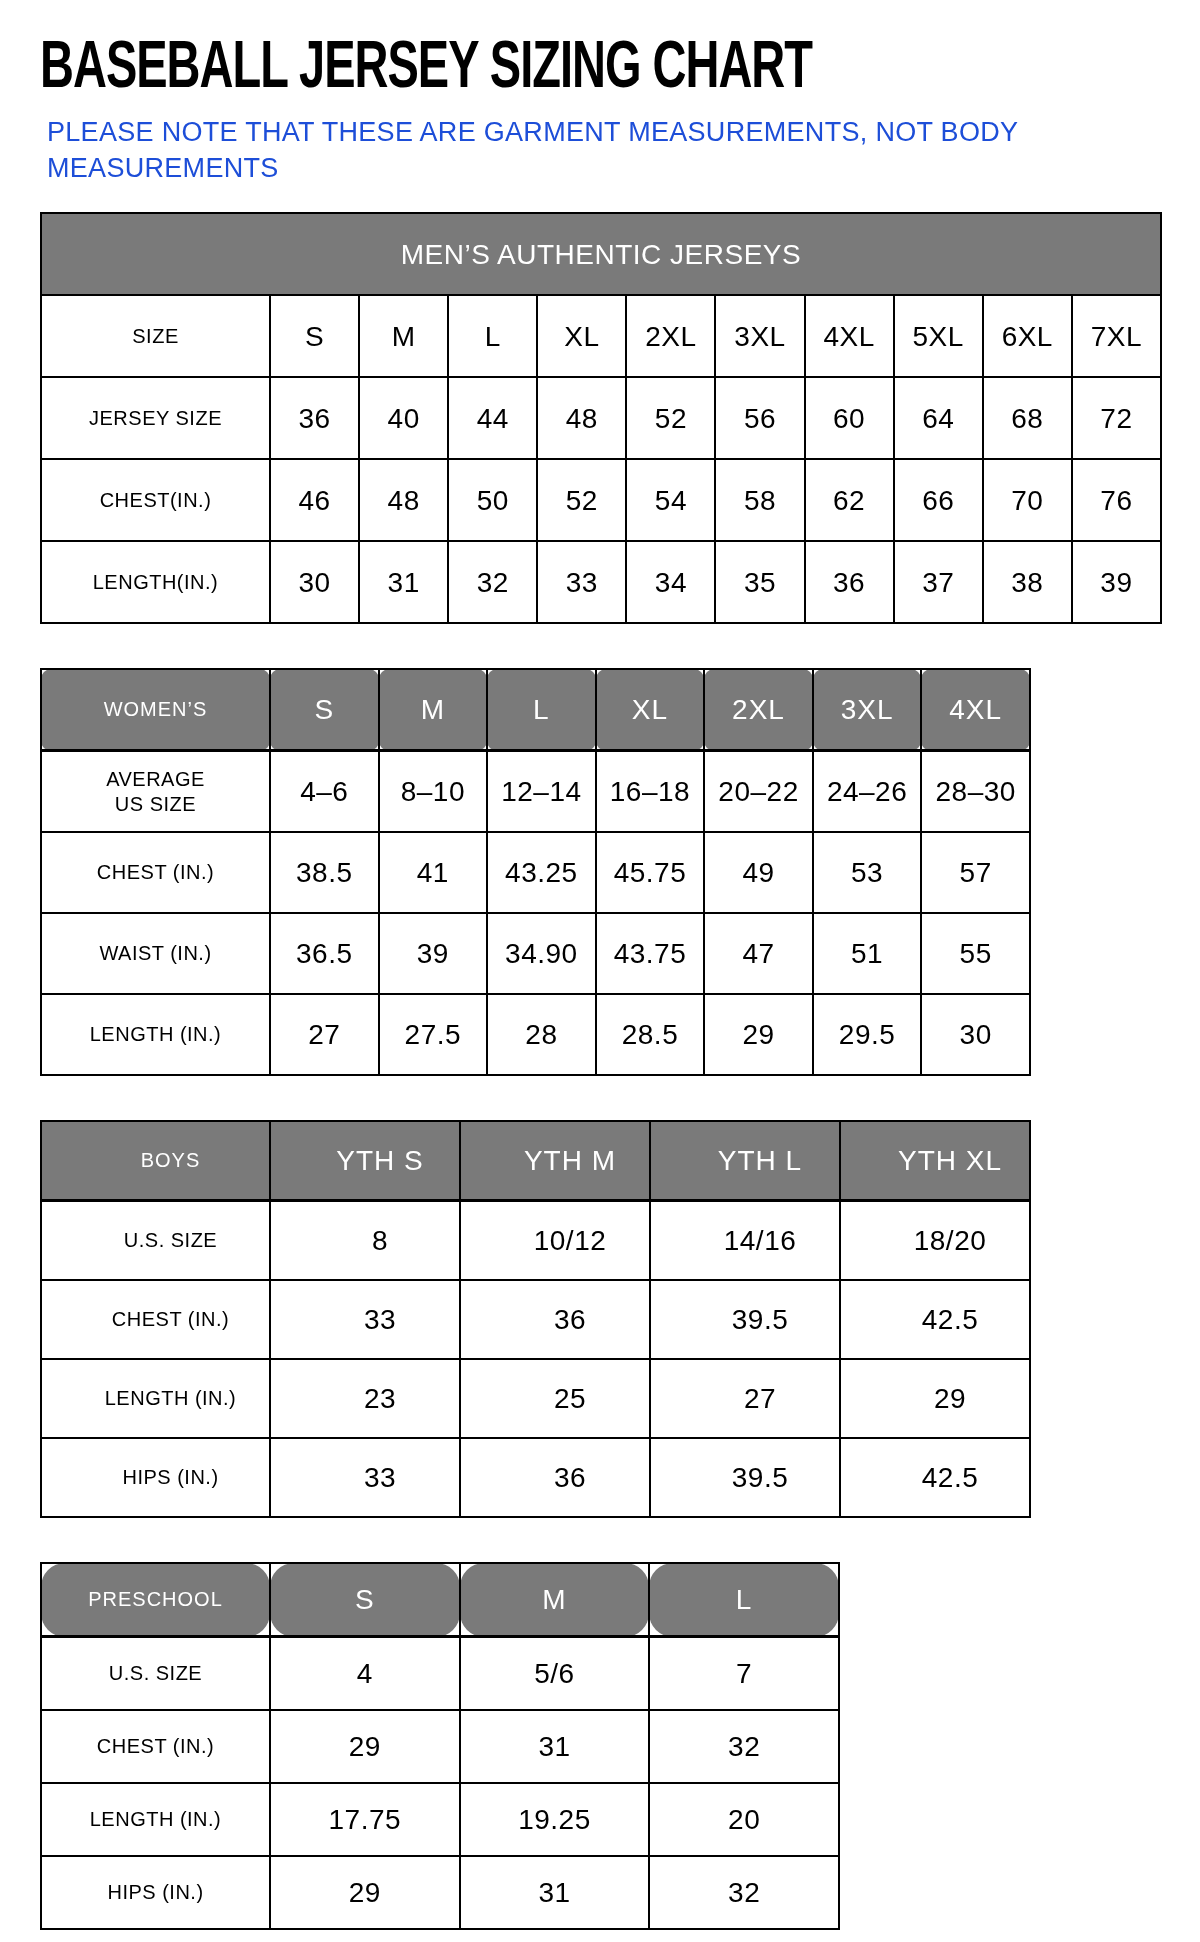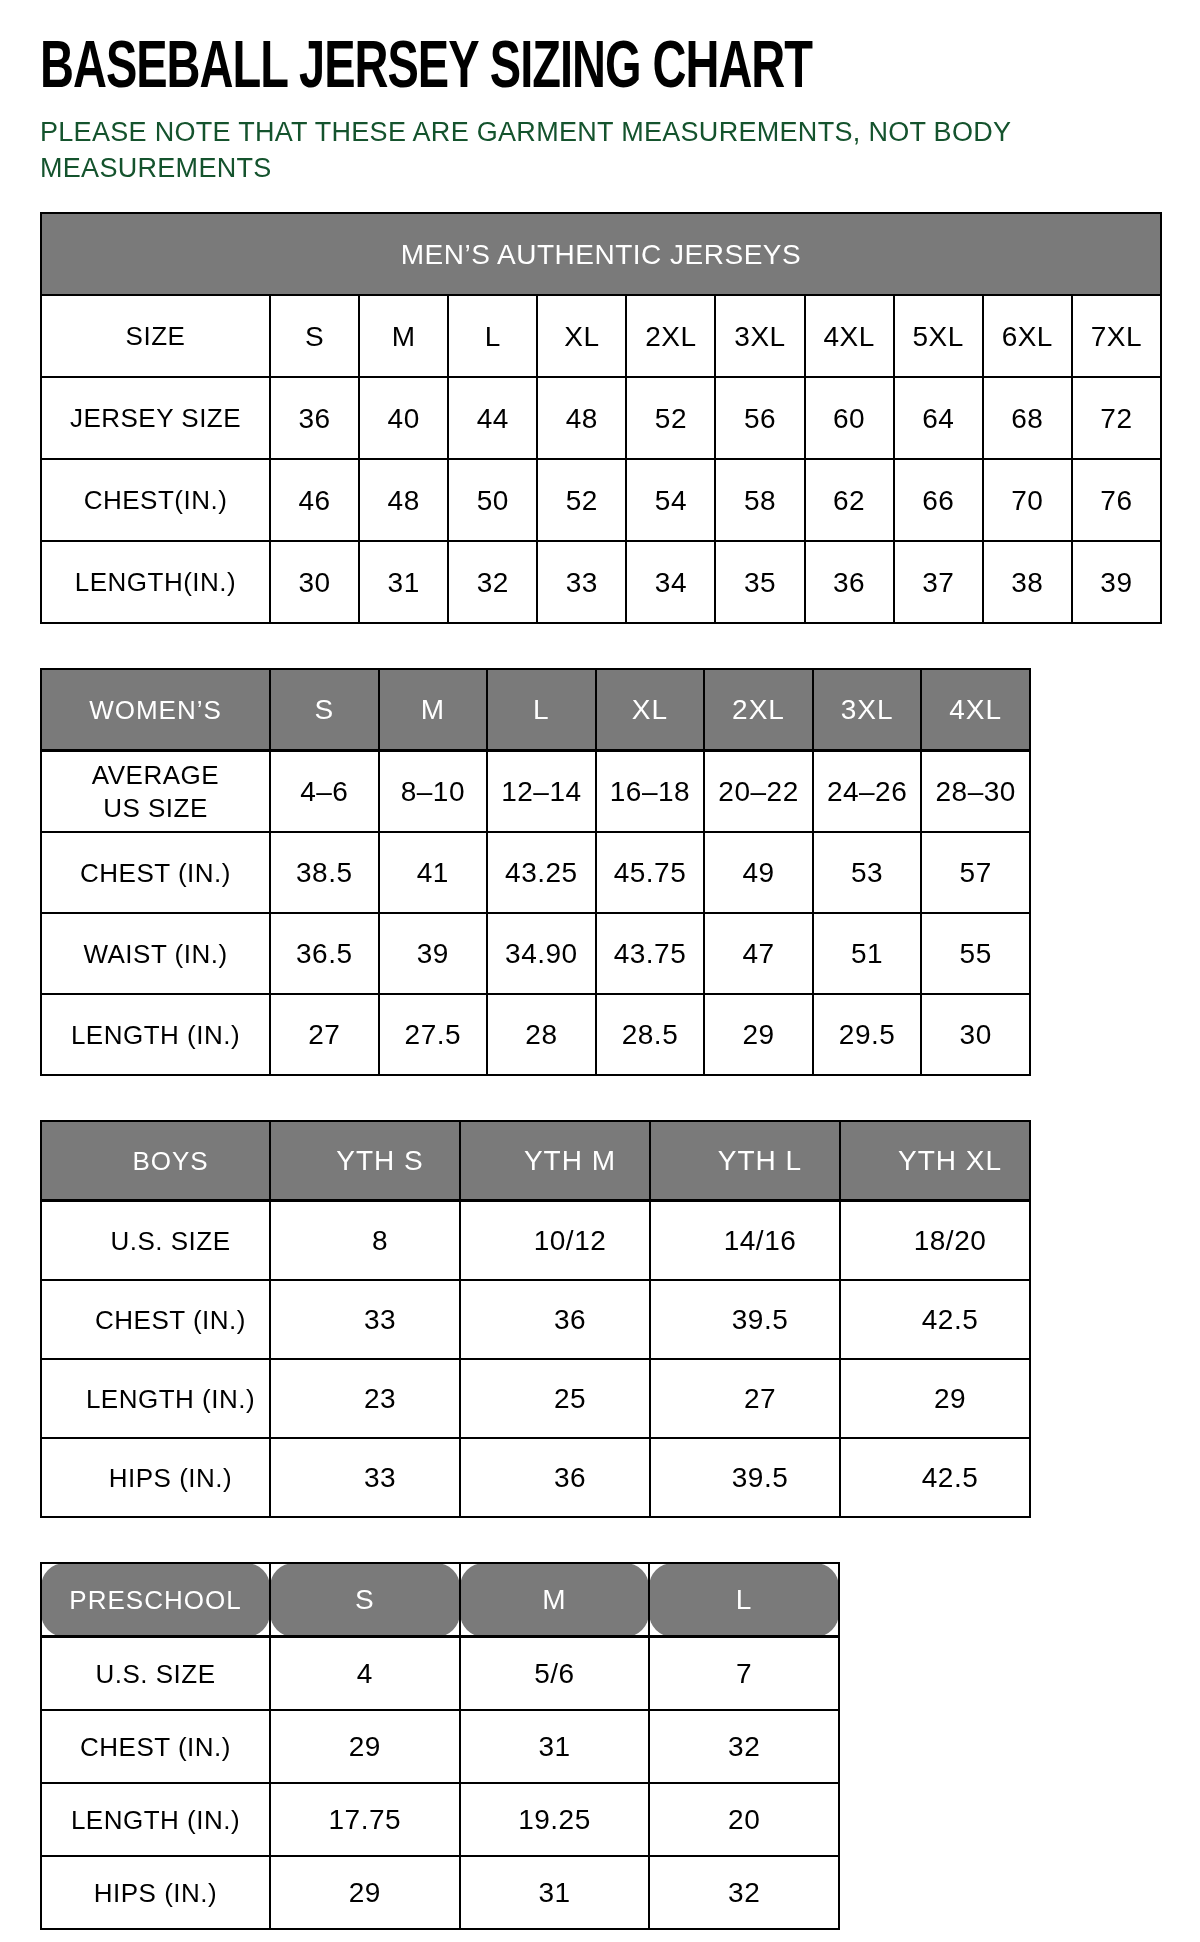--- a/index.html
+++ b/index.html
@@ -14,60 +14,60 @@
     letter-spacing:-1px;
     line-height:1;
     margin:0 0 38px 0;
     transform:scaleY(1.42);
     transform-origin:left top;
     white-space:nowrap;
     color:#000;
   }
 
   .note{
-    color:#14532d;
+    color:#1d4ed8;
     font-size:27px;
     line-height:1.32;
-    margin:0 0 26px 0;
+    margin:0 0 26px 7px;
     white-space:pre-line;
     letter-spacing:.3px;
   }
 
   .tbl{border-collapse:collapse;table-layout:fixed;margin:0 0 44px 0;}
   .tbl td{
     border:2px solid #000;
     text-align:center;
     vertical-align:middle;
     font-size:28px;
     letter-spacing:.5px;
     padding:0 2px;
     background:#fff;
     line-height:1.25;
   }
-  .tbl td.label{font-size:26px;white-space:pre-line;}
+  .tbl td.label{font-size:20px;white-space:pre-line;}
 
   .banner{
     background:#7a7a7a !important;
     color:#fff;
     font-size:31px;
     letter-spacing:1.5px;
     height:68px;
   }
   tr.hdr td{
     background:#7a7a7a !important;
     color:#fff;
     border-bottom-width:3px;
     font-size:28px;
     letter-spacing:1px;
   }
 
   .mens{width:1122px;}
   .mens td{height:80px;}
   .womens{width:991px;}
-  .womens td{height:79px;}
+  .womens td{height:79px;border-radius:10px;}
   .boys{width:991px;}
   .boys td{height:77px;padding-left:32px;}
   .preschool{width:800px;margin-bottom:20px;}
   .preschool td{height:71px;border-radius:24px;}
   col.c0{width:229px;}
 </style>
 </head>
 <body>
 
 <div class="page">

